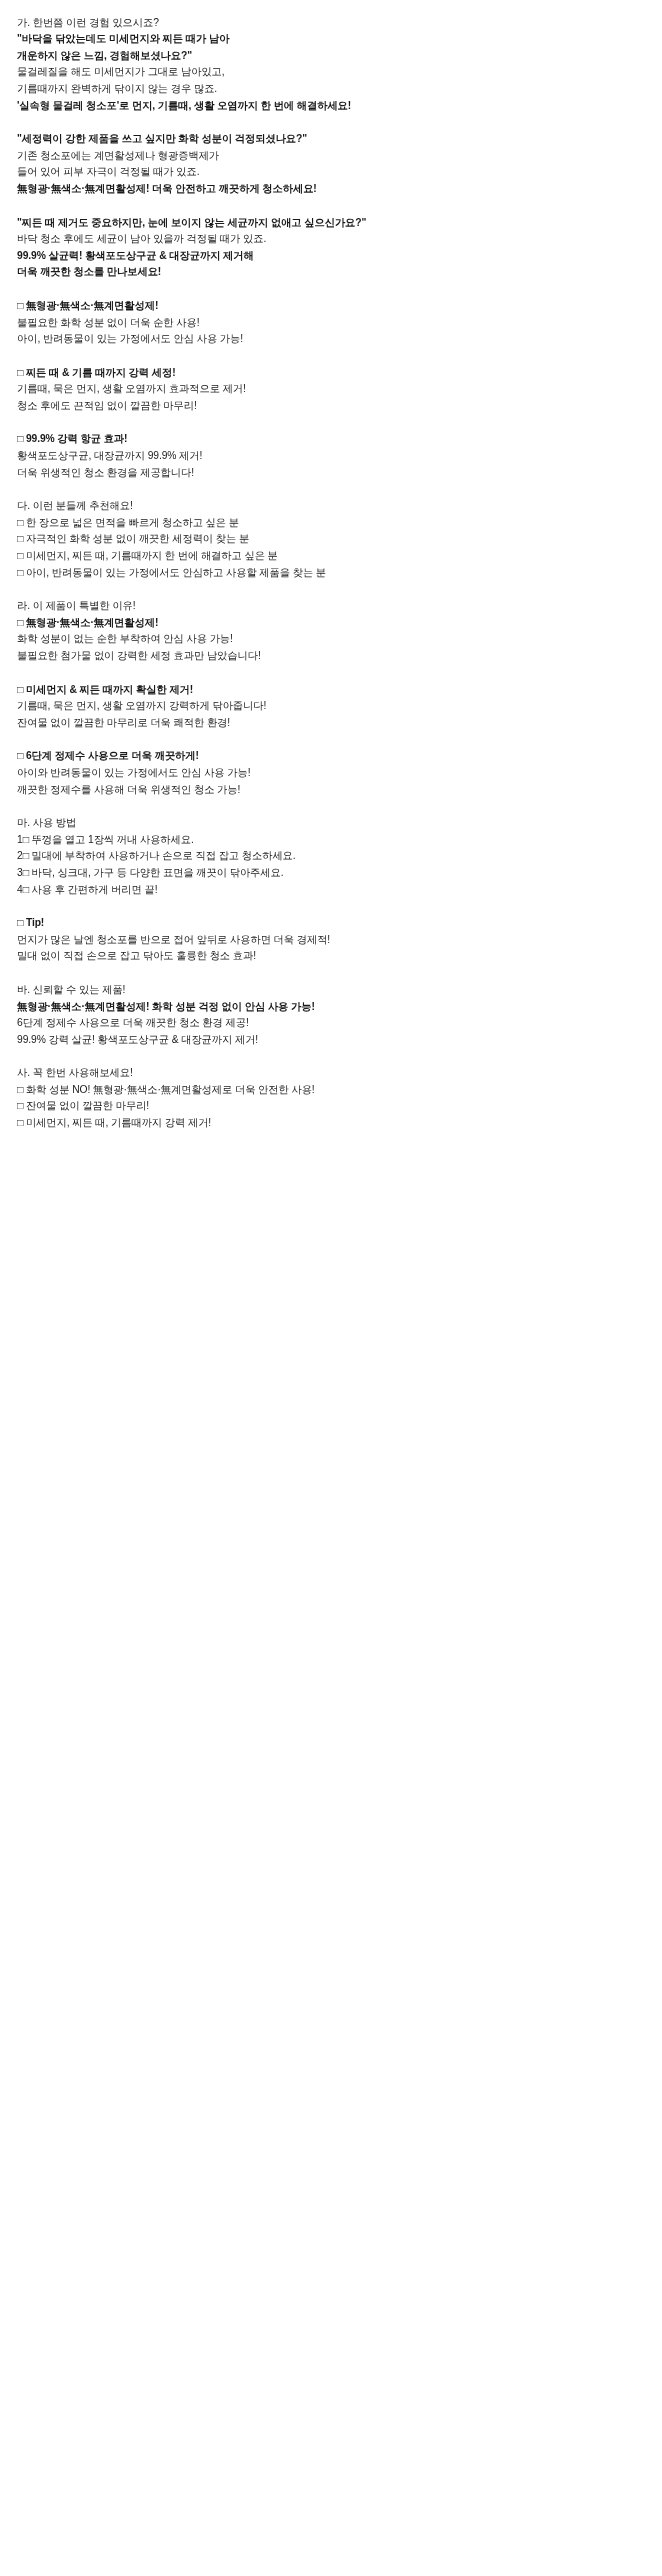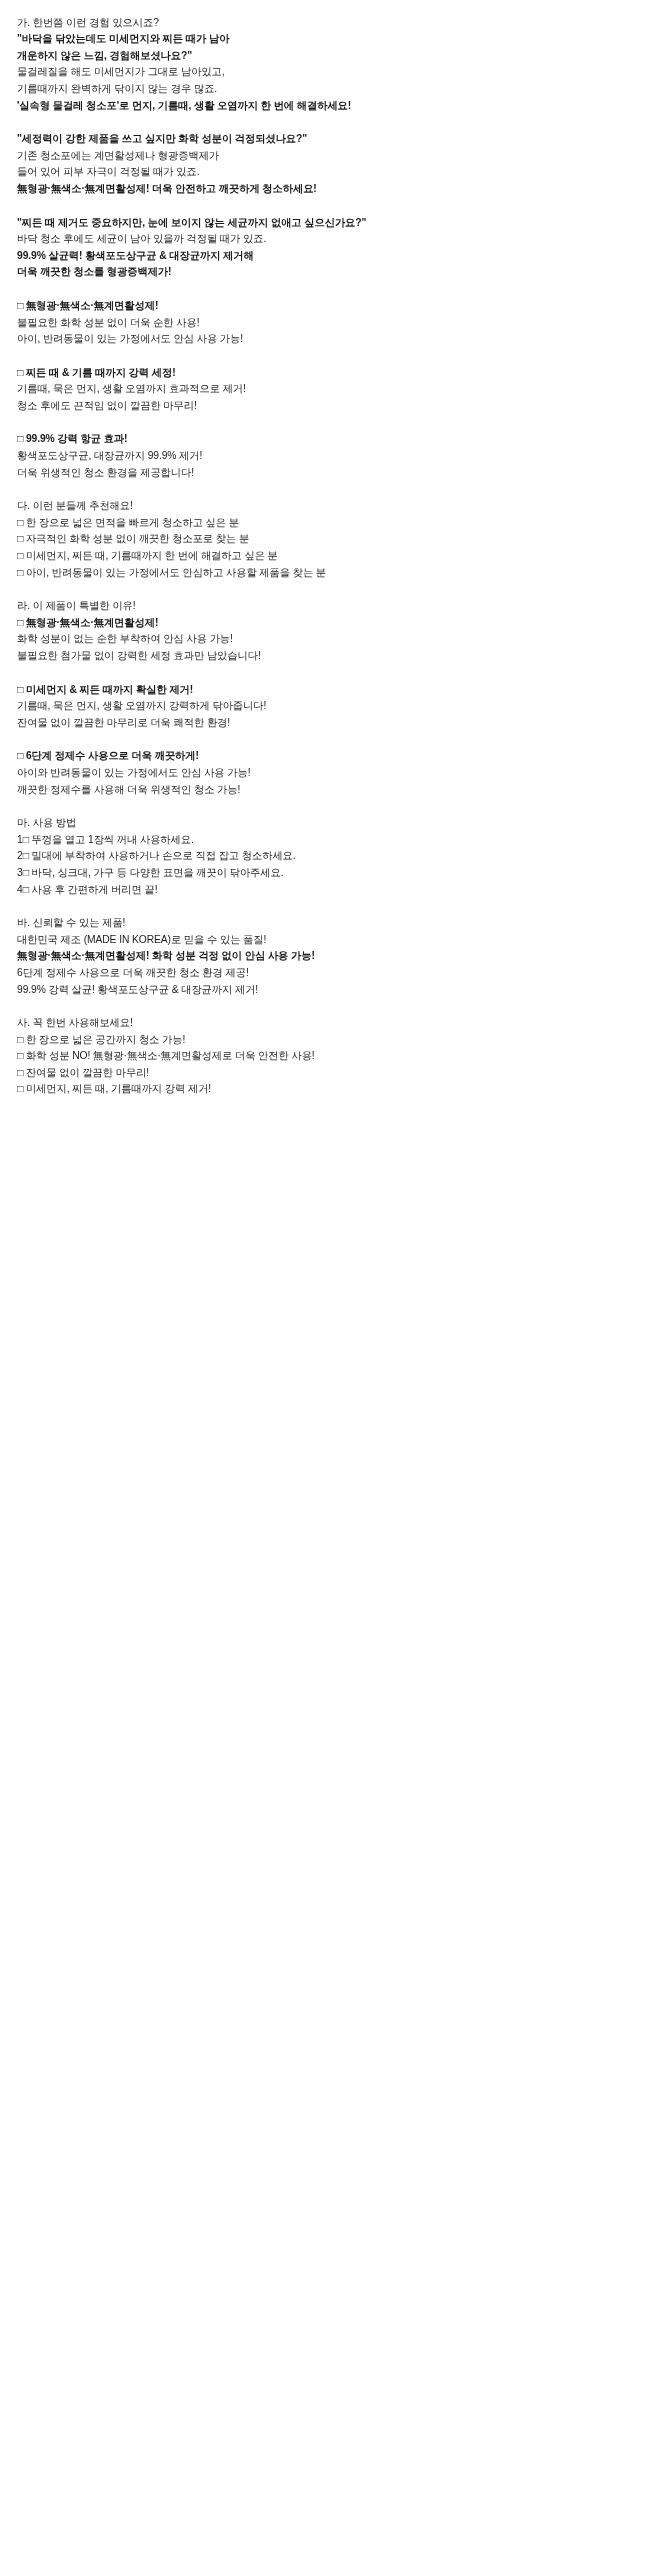--- a/index.html
+++ b/index.html
@@ -49,41 +49,41 @@
       <div class="block">
         <div class="line b">"세정력이 강한 제품을 쓰고 싶지만 화학 성분이 걱정되셨나요?"</div>
         <div class="line">기존 청소포에는 계면활성제나 형광증백제가</div>
         <div class="line">들어 있어 피부 자극이 걱정될 때가 있죠.</div>
         <div class="line b">無형광·無색소·無계면활성제! 더욱 안전하고 깨끗하게 청소하세요!</div>
       </div>
       <div class="block">
         <div class="line b">"찌든 때 제거도 중요하지만, 눈에 보이지 않는 세균까지 없애고 싶으신가요?"</div>
         <div class="line">바닥 청소 후에도 세균이 남아 있을까 걱정될 때가 있죠.</div>
         <div class="line b">99.9% 살균력! 황색포도상구균 &amp; 대장균까지 제거해</div>
-        <div class="line b">더욱 깨끗한 청소를 형광증백제가!</div>
+        <div class="line b">더욱 깨끗한 청소를 만나보세요!</div>
       </div>
       <div class="block">
         <div class="line b">□ 無형광·無색소·無계면활성제!</div>
         <div class="line">불필요한 화학 성분 없이 더욱 순한 사용!</div>
         <div class="line">아이, 반려동물이 있는 가정에서도 안심 사용 가능!</div>
       </div>
       <div class="block">
         <div class="line b">□ 찌든 때 &amp; 기름 때까지 강력 세정!</div>
         <div class="line">기름때, 묵은 먼지, 생활 오염까지 효과적으로 제거!</div>
         <div class="line">청소 후에도 끈적임 없이 깔끔한 마무리!</div>
       </div>
       <div class="block">
         <div class="line b">□ 99.9% 강력 항균 효과!</div>
         <div class="line">황색포도상구균, 대장균까지 99.9% 제거!</div>
         <div class="line">더욱 위생적인 청소 환경을 제공합니다!</div>
       </div>
       <div class="block">
         <div class="line">다. 이런 분들께 추천해요!</div>
         <div class="line">□ 한 장으로 넓은 면적을 빠르게 청소하고 싶은 분</div>
-        <div class="line">□ 자극적인 화학 성분 없이 깨끗한 청소포로 찾는 분</div>
+        <div class="line">□ 자극적인 화학 성분 없이 깨끗한 세정력이 찾는 분</div>
         <div class="line">□ 미세먼지, 찌든 때, 기름때까지 한 번에 해결하고 싶은 분</div>
         <div class="line">□ 아이, 반려동물이 있는 가정에서도 안심하고 사용할 제품을 찾는 분</div>
       </div>
       <div class="block">
         <div class="line">라. 이 제품이 특별한 이유!</div>
         <div class="line b">□ 無형광·無색소·無계면활성제!</div>
         <div class="line">화학 성분이 없는 순한 부착하여 안심 사용 가능!</div>
         <div class="line">불필요한 첨가물 없이 강력한 세정 효과만 남았습니다!</div>
       </div>
       <div class="block">
@@ -97,28 +97,31 @@
         <div class="line">깨끗한 정제수를 사용해 더욱 위생적인 청소 가능!</div>
       </div>
       <div class="block">
         <div class="line">마. 사용 방법</div>
         <div class="line">1□ 뚜껑을 열고 1장씩 꺼내 사용하세요.</div>
         <div class="line">2□ 밀대에 부착하여 사용하거나 손으로 직접 잡고 청소하세요.</div>
         <div class="line">3□ 바닥, 싱크대, 가구 등 다양한 표면을 깨끗이 닦아주세요.</div>
         <div class="line">4□ 사용 후 간편하게 버리면 끝!</div>
       </div>
       <div class="block">
+        <div class="line b">□ Tip!</div>
+        <div class="line">먼지가 많은 날엔 청소포를 반으로 접어 앞뒤로 사용하면 더욱 경제적!</div>
+        <div class="line">밀대 없이 직접 손으로 잡고 닦아도 훌륭한 청소 효과!</div>
+      </div>
+      <div class="block">
         <div class="line">바. 신뢰할 수 있는 제품!</div>
-        <div class="line">대한민국 제조 (MADE IN KOREA)로 믿을 수 있는 품질!</div>
         <div class="line b">無형광·無색소·無계면활성제! 화학 성분 걱정 없이 안심 사용 가능!</div>
         <div class="line">6단계 정제수 사용으로 더욱 깨끗한 청소 환경 제공!</div>
         <div class="line">99.9% 강력 살균! 황색포도상구균 &amp; 대장균까지 제거!</div>
       </div>
       <div class="block">
         <div class="line">사. 꼭 한번 사용해보세요!</div>
-        <div class="line">□ 한 장으로 넓은 공간까지 청소 가능!</div>
         <div class="line">□ 화학 성분 NO! 無형광·無색소·無계면활성제로 더욱 안전한 사용!</div>
         <div class="line">□ 잔여물 없이 깔끔한 마무리!</div>
         <div class="line">□ 미세먼지, 찌든 때, 기름때까지 강력 제거!</div>
       </div>
     </div>
 </div>
 
 
 </body></html>

